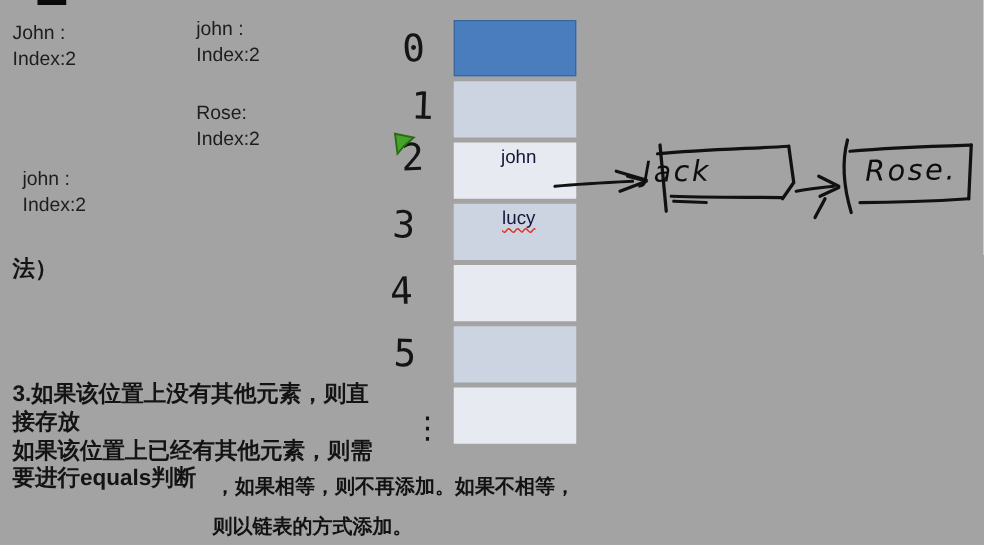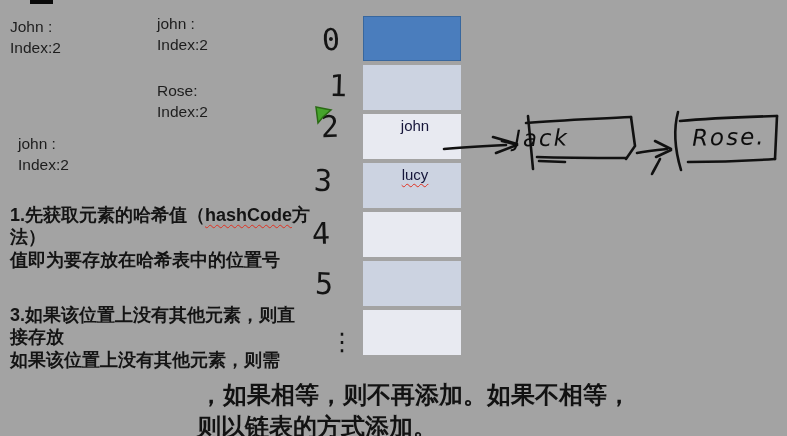--- a/index.html
+++ b/index.html
@@ -22,21 +22,21 @@
          color:#141414;line-height:1;}
   
   .ink{position:absolute;left:0;top:0;width:787px;height:436px;pointer-events:none;}
   
   .node-label{position:absolute;font-family:"DejaVu Sans",sans-serif;font-style:italic;
               font-size:23px;letter-spacing:2px;color:#0d0d0d;white-space:nowrap;}
   
   .notes{position:absolute;left:10px;width:320px;font-size:18px;line-height:22.3px;
          font-weight:600;color:#141414;}
   .notes div{white-space:nowrap;}
-  .bigline{position:absolute;font-size:24px;font-weight:600;color:#121212;white-space:nowrap;margin-left:27px;}
+  .bigline{position:absolute;font-size:16px;font-weight:600;color:#121212;white-space:nowrap;}
   .top-sliver{position:absolute;left:30px;top:0;width:23px;height:4px;background:#0a0a0a;}
   .code{font-family:"Liberation Sans",sans-serif;}
 </style>
 </head>
 <body>
 
 <div class="canvas">
 
   <div class="top-sliver"></div>
 
@@ -106,27 +106,26 @@
       <path d="M680,121 C712,118 745,117 777,116"></path>
       <path d="M777,116 L775,159"></path>
       <path d="M775,159 C745,161 716,162 688,162"></path>
     </g>
   </svg>
 
   <div class="node-label" style="left:514px;top:125px;transform:rotate(-1deg);">Jack</div>
   <div class="node-label" style="left:692px;top:124px;transform:rotate(-1deg);">Rose.</div>
 
   <div class="notes" style="top:204px;">
-    <div><span>1.先获取元素的哈希值（</span><span class="wavy code">hashCode</span><span>方</span></div>
     <div>法）</div>
-    <div>值即为要存放在哈希表中的位置号</div>
   </div>
 
   <div class="notes" style="top:304px;">
     <div>3.如果该位置上没有其他元素，则直</div>
     <div>接存放</div>
-    <div>如果该位置上没有其他元素，则需</div>
+    <div>如果该位置上已经有其他元素，则需</div>
+    <div>要进行equals判断</div>
   </div>
 
   <div class="bigline" style="left:172px;top:379px;">，如果相等，则不再添加。如果不相等，</div>
   <div class="bigline" style="left:170px;top:411px;">则以链表的方式添加。</div>
 
 </div>
 
 </body></html>

